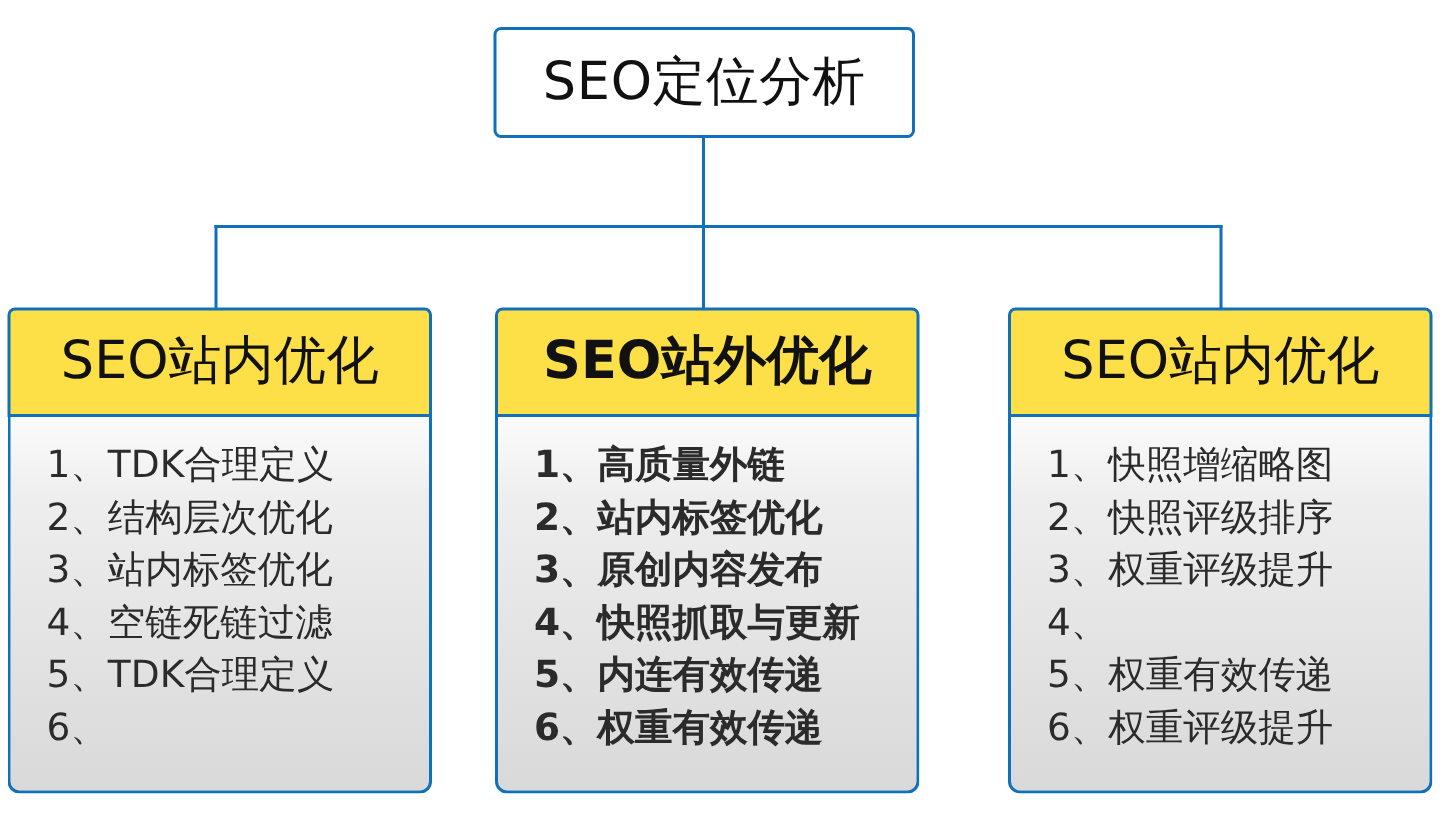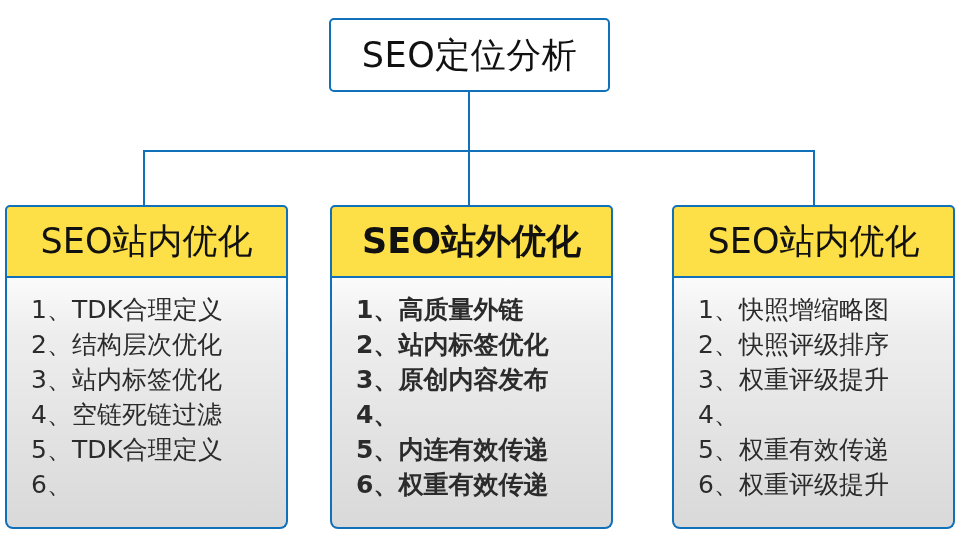--- a/index.html
+++ b/index.html
@@ -206,20 +206,21 @@
         <li class="item">
           <span class="item-index">2、</span>
           <span class="item-text">站内标签优化</span>
         </li>
         <li class="item">
           <span class="item-index">3、</span>
           <span class="item-text">原创内容发布</span>
         </li>
         <li class="item">
           <span class="item-index">4、</span>
+          <span class="item-text">快照抓取与更新</span>
         </li>
         <li class="item">
           <span class="item-index">5、</span>
           <span class="item-text">内连有效传递</span>
         </li>
         <li class="item">
           <span class="item-index">6、</span>
           <span class="item-text">权重有效传递</span>
         </li>
       </ul>

